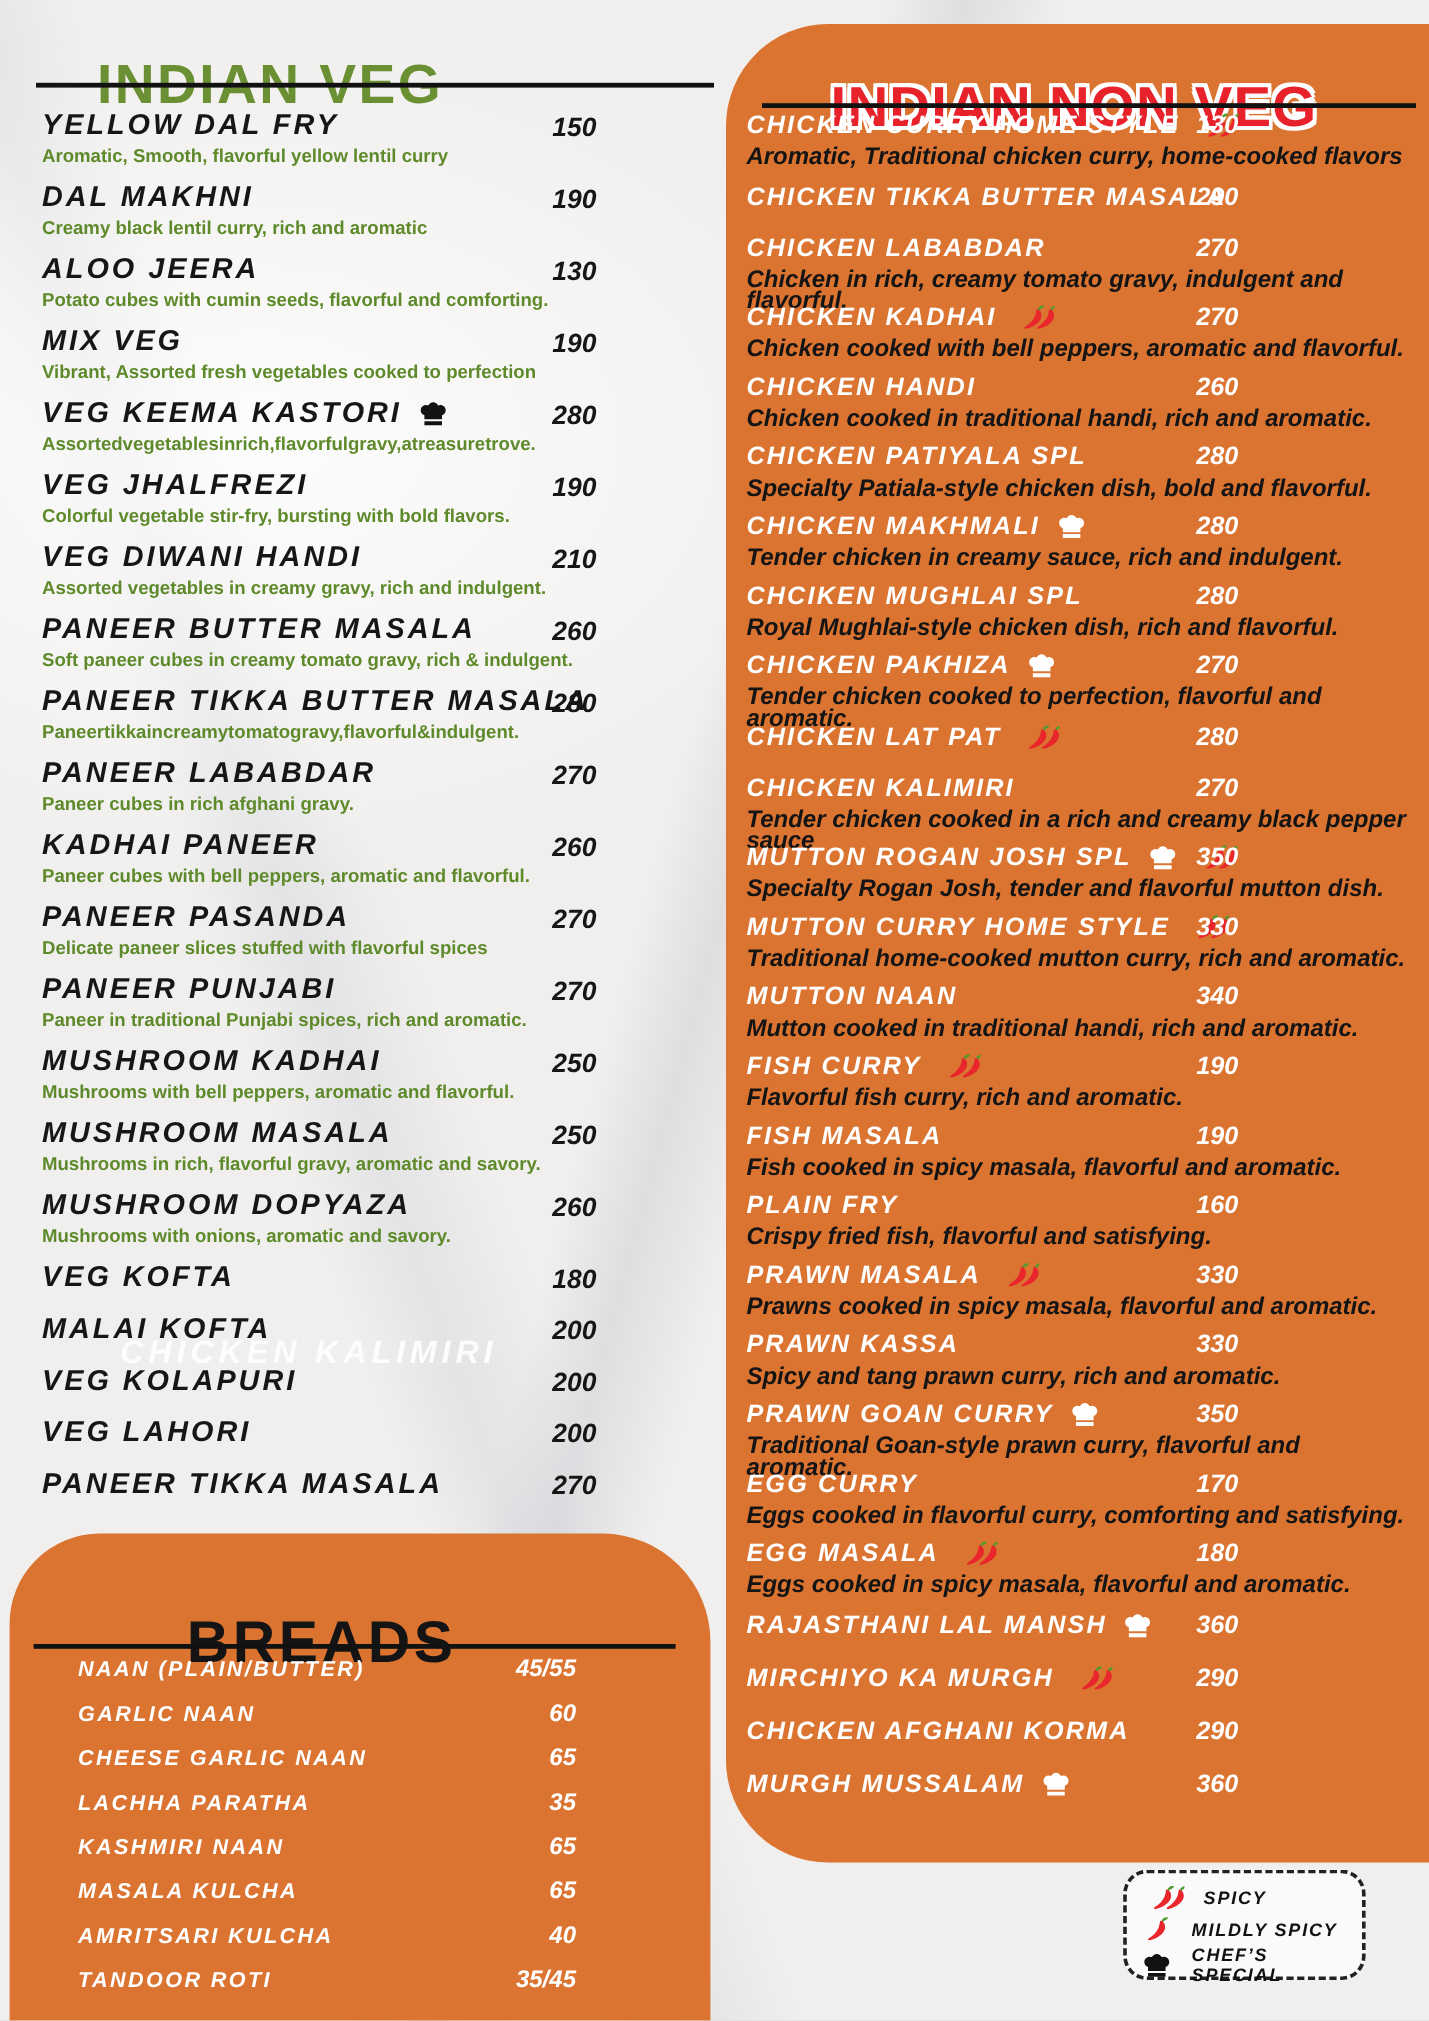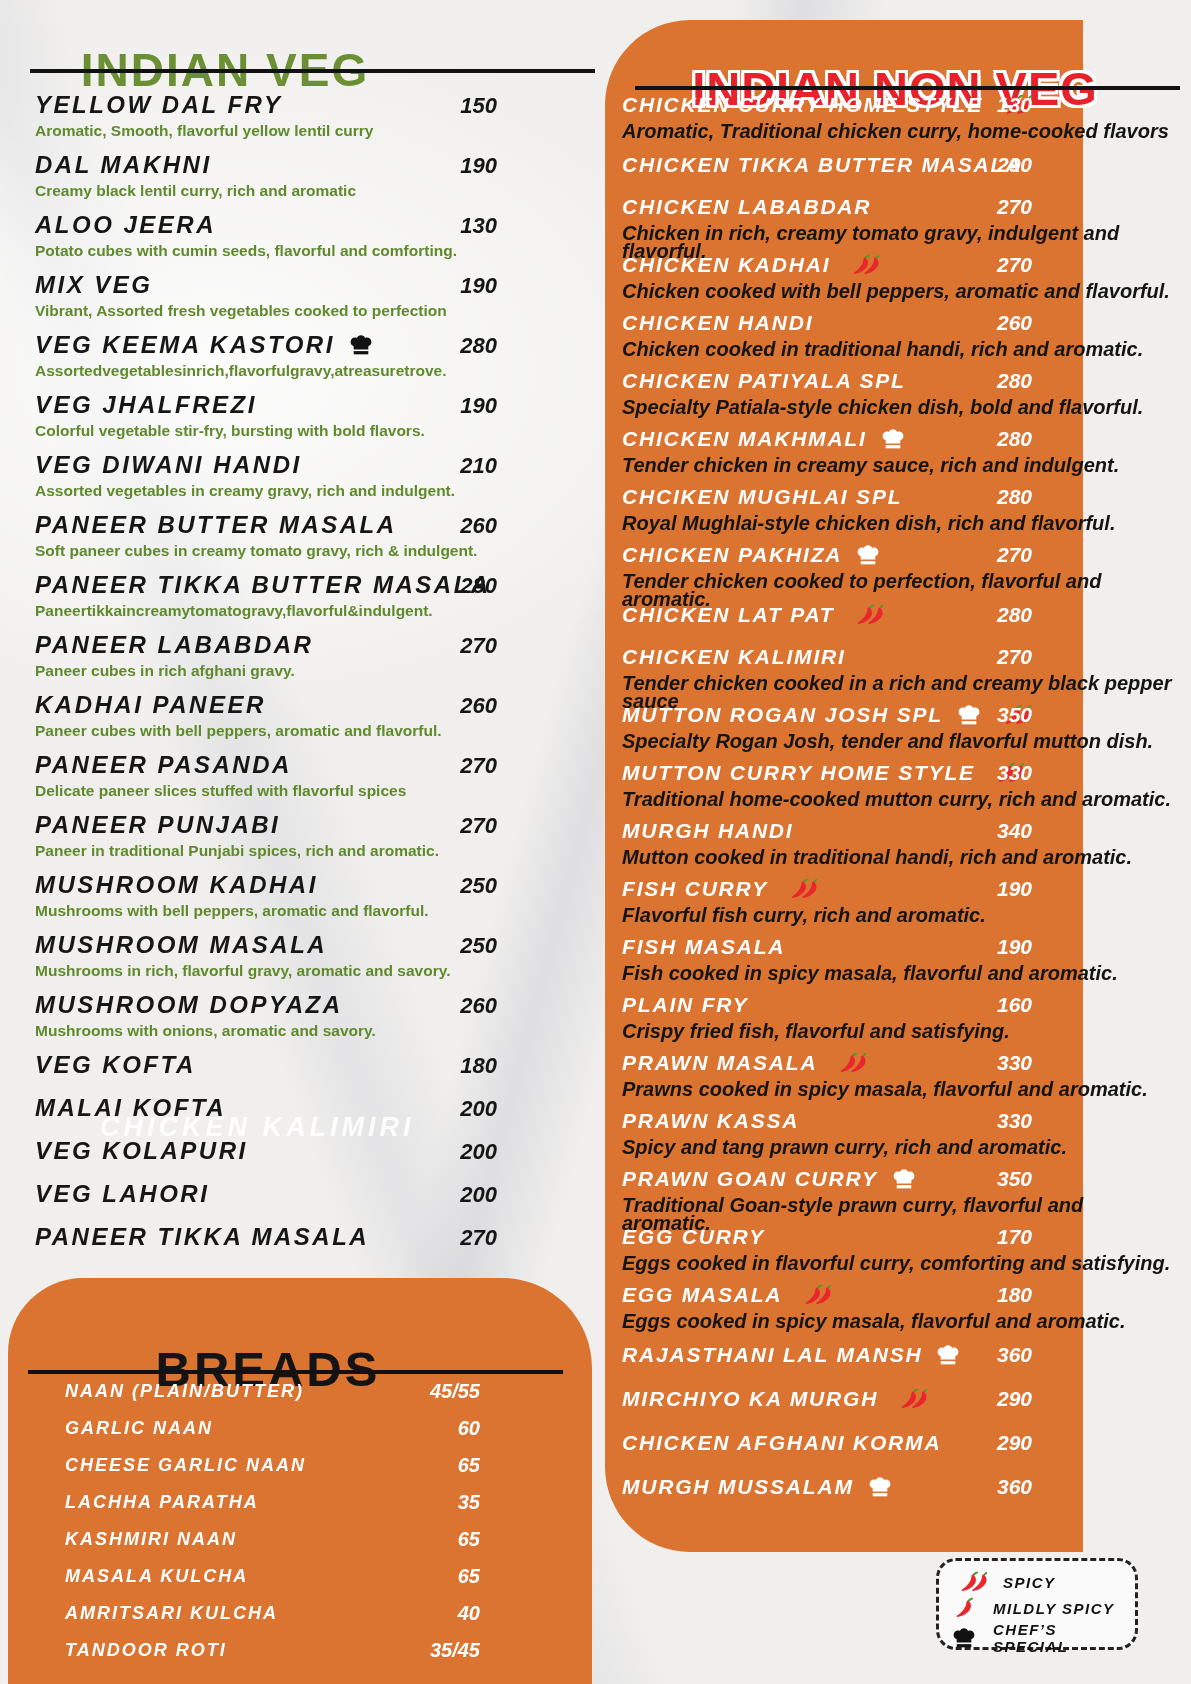--- a/index.html
+++ b/index.html
@@ -23,21 +23,21 @@
   .pr{position:absolute;top:1px;font-style:italic;font-weight:bold;}
   .desc{font-weight:bold;}
   .veg-list .row{height:45px;margin-bottom:15px;}
   .veg-list .row.no-desc{height:28px;margin-bottom:15px;}
   .veg-list .nm{font-size:24px;letter-spacing:2.5px;color:#161616;line-height:26px;}
   .veg-list .pr{right:58px;font-size:22px;color:#161616;}
   .veg-list .desc{font-size:15.5px;color:#5F8A2B;margin-top:4px;line-height:18px;}
   .watermark{position:absolute;left:100px;top:1112px;font-size:27px;font-weight:bold;font-style:italic;
     letter-spacing:4px;color:rgba(255,255,255,.88);}
   
-  .nonveg-panel{position:absolute;left:605px;top:20px;width:478px;height:1532px;
+  .nonveg-panel{position:absolute;left:605px;top:20px;width:586px;height:1532px;
     background:#DC7431;border-radius:85px 0 0 85px;}
   .nonveg-title{position:absolute;left:15px;top:10px;width:550px;text-align:center;
     font-size:47px;font-weight:bold;letter-spacing:1px;color:#E8222A;
     text-shadow:-3px -3px 0 #fff,3px -3px 0 #fff,-3px 3px 0 #fff,3px 3px 0 #fff,
                  0 -3px 0 #fff,0 3px 0 #fff,-3px 0 0 #fff,3px 0 0 #fff;}
   .nonveg-underline{position:absolute;left:30px;top:66px;width:545px;height:4px;background:#121212;}
   .nonveg-list{position:absolute;left:17px;top:72px;width:555px;}
   .nonveg-list .row{height:44px;margin-bottom:14px;}
   .nonveg-list .row.no-desc{height:28px;margin-bottom:14px;margin-top:16px;}
   .nonveg-list .nm{font-size:21px;letter-spacing:1.8px;color:#ffffff;line-height:26px;}
@@ -353,21 +353,21 @@
             <svg class="icon icon-chili2" viewBox="0 0 44 32">
               <use href="#sym-chili1" x="0"></use>
               <use href="#sym-chili1" x="13"></use>
             </svg>
           </div>
           <span class="pr">330</span>
           <div class="desc">Traditional home-cooked mutton curry, rich and aromatic.</div>
         </div>
         <div class="row">
           <div class="line">
-            <span class="nm">MURGH HANDI</span>
+            <span class="nm">MUTTON NAAN</span>
           </div>
           <span class="pr">340</span>
           <div class="desc">Mutton cooked in traditional handi, rich and aromatic.</div>
         </div>
         <div class="row">
           <div class="line">
             <span class="nm">FISH CURRY</span>
             <svg class="icon icon-chili2" viewBox="0 0 44 32">
               <use href="#sym-chili1" x="0"></use>
               <use href="#sym-chili1" x="13"></use>

